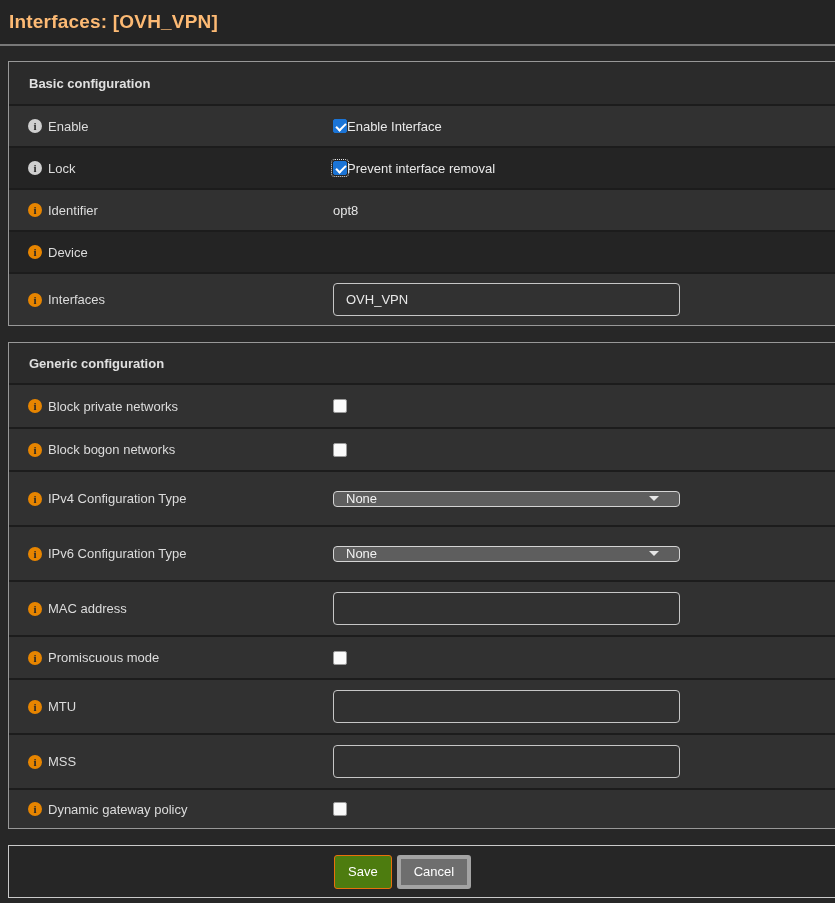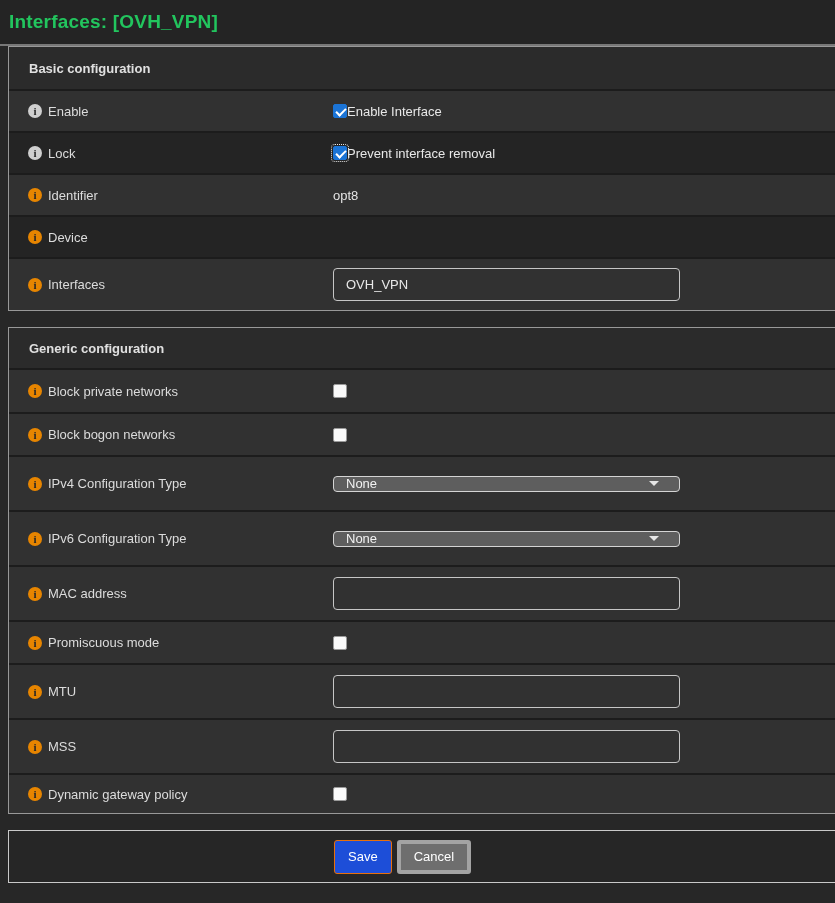--- a/index.html
+++ b/index.html
@@ -11,24 +11,24 @@
     font-size:13px;
   }
   
   .titlebar {
     height:46px;
     background:#242424;
     display:flex; align-items:center;
     padding-left:9px;
     border-bottom:2px solid #787878;
   }
-  .titlebar h1 { font-size:19px; font-weight:600; color:#22c55e; letter-spacing:.2px; }
-
-  
-  .content { }
+  .titlebar h1 { font-size:19px; font-weight:600; color:#fdba74; letter-spacing:.2px; }
+
+  
+  .content { padding-top:15px; }
   .panel {
     margin:0 0 16px 8px;
     border:1px solid #989898;
     border-right:none;
     background:#313131;
   }
   .panel-header {
     background:#2b2b2b;
     min-height:42px;
     display:flex; align-items:center;
@@ -132,21 +132,21 @@
   .btn {
     height:34px;
     font-family:"Liberation Sans", sans-serif;
     font-size:13px;
     color:#fff;
     padding:0 13px;
     border-radius:3px;
     cursor:pointer;
   }
   .btn-save {
-    background:#1d4ed8;
+    background:#4d7c0f;
     border:1px solid #e8700d;
     margin-right:5px;
   }
   .btn-cancel {
     background:#6e6e6e;
     border:4px solid #a3a3a3;
   }
 </style>
 </head>
 <body>

